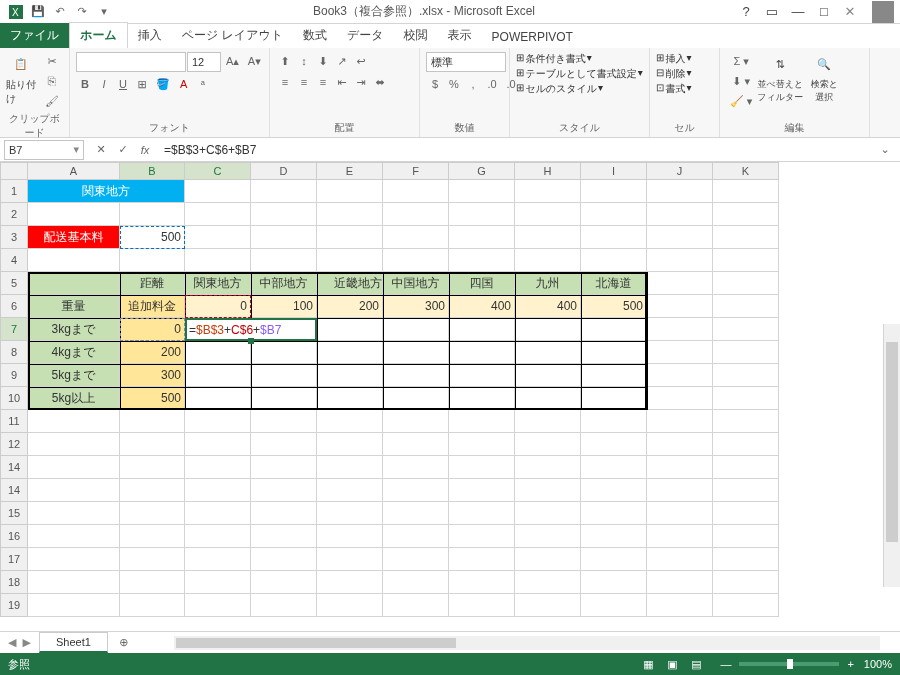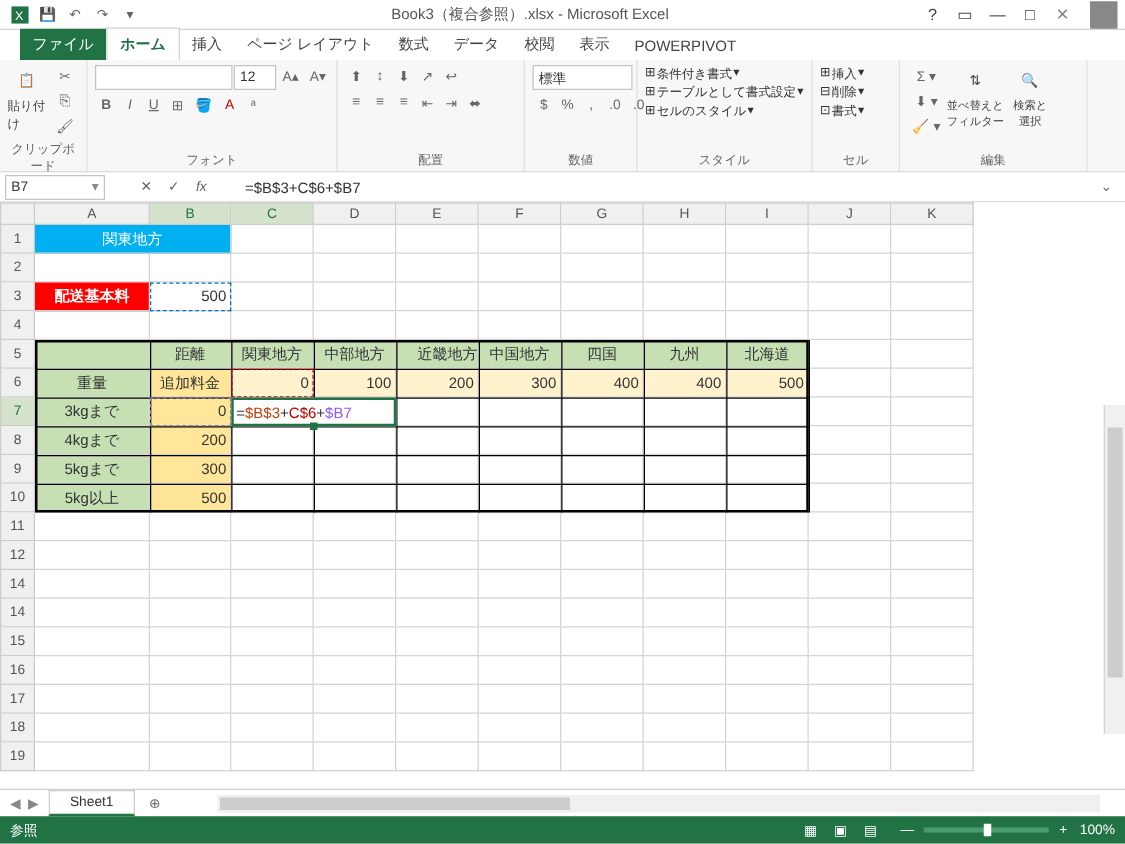--- a/index.html
+++ b/index.html
@@ -3,53 +3,53 @@
 <meta charset="utf-8">
 <style>
 * { box-sizing: border-box; margin: 0; padding: 0; font-family: "Meiryo UI", "MS PGothic", sans-serif; }
 body { background: #fff; font-size: 11px; color: #333; overflow: hidden; width: 900px; height: 675px; position: relative; }
 .titlebar { height: 24px; background: #fff; display: flex; align-items: center; border-bottom: 1px solid #d4d4d4; }
 .qat { display: flex; gap: 2px; padding-left: 6px; align-items: center; }
 .qat-btn { width: 20px; height: 20px; display: flex; align-items: center; justify-content: center; color: #666; }
 .title-center { flex: 1; text-align: center; color: #555; font-size: 12px; }
 .win-ctrls { display: flex; gap: 2px; padding-right: 6px; align-items: center; }
 .win-btn { width: 24px; height: 20px; display: flex; align-items: center; justify-content: center; color: #444; font-size: 13px; }
-.ribbon-tabs { height: 24px; background: #fff; display: flex; align-items: flex-end; padding-left: 16px; }
+.ribbon-tabs { height: 24px; background: #fff; display: flex; align-items: flex-end; padding-left: 0; }
 .rtab { padding: 4px 10px; color: #444; font-size: 12px; cursor: pointer; }
 .rtab.file { background: #217346; color: #fff; }
 .rtab.active { background: #fff; border: 1px solid #d4d4d4; border-bottom: none; color: #217346; font-weight: bold; }
 .rtab-spacer { flex: 1; }
 .ribbon { height: 90px; background: #f7f7f7; border-bottom: 1px solid #d4d4d4; display: flex; }
 .rgroup { border-right: 1px solid #e0e0e0; padding: 4px 6px 2px; display: flex; flex-direction: column; justify-content: space-between; }
 .rgroup-body { display: flex; gap: 4px; align-items: flex-start; flex: 1; }
 .rgroup-label { text-align: center; color: #666; font-size: 10px; padding-top: 2px; }
 .big-btn { width: 40px; display: flex; flex-direction: column; align-items: center; gap: 2px; color: #444; }
 .big-btn .ico { width: 24px; height: 24px; display: flex; align-items: center; justify-content: center; }
 .small-stack { display: flex; flex-direction: column; gap: 2px; }
 .sbtn { height: 18px; min-width: 18px; padding: 0 3px; display: flex; align-items: center; justify-content: center; color: #666; font-size: 11px; border: 1px solid transparent; }
 .row-btns { display: flex; gap: 1px; }
 .dd { border: 1px solid #c4c4c4; background: #fff; height: 20px; display: flex; align-items: center; padding: 0 4px; font-size: 11px; color: #999; }
-.formulabar { height: 24px; background: #fff; border-bottom: 1px solid #d4d4d4; display: flex; align-items: center; gap: 16px; }
+.formulabar { height: 24px; background: #fff; border-bottom: 1px solid #d4d4d4; display: flex; align-items: center; }
 .namebox { width: 80px; height: 20px; border: 1px solid #c4c4c4; margin: 0 4px; padding: 0 4px; display: flex; align-items: center; justify-content: space-between; }
 .fb-btns { display: flex; gap: 4px; padding: 0 4px; align-items: center; }
 .fb-btn { width: 18px; height: 18px; display: flex; align-items: center; justify-content: center; color: #666; }
 .fx-input { flex: 1; padding: 0 6px; font-size: 12px; }
 .grid-area { position: relative; height: 465px; background: #fff; }
 .colheads { position: absolute; top: 0; left: 0; height: 18px; display: flex; background: #f0f0f0; }
 .corner { width: 28px; height: 18px; border: 1px solid #ccc; background: #f0f0f0; }
 .ch { height: 18px; border: 1px solid #ccc; border-left: none; background: #f0f0f0; text-align: center; color: #555; font-size: 11px; line-height: 16px; }
 .rowheads { position: absolute; top: 18px; left: 0; width: 28px; }
 .rh { width: 28px; height: 23px; border: 1px solid #ccc; border-top: none; background: #f0f0f0; text-align: center; color: #555; font-size: 11px; line-height: 22px; }
 .rh.sel, .ch.sel { background: #d5e2cc; color: #217346; }
 .cells { position: absolute; top: 18px; left: 28px; }
 .cell { position: absolute; border-right: 1px solid #d4d4d4; border-bottom: 1px solid #d4d4d4; font-size: 12px; padding: 0 3px; display: flex; align-items: center; height: 23px; overflow: visible; white-space: nowrap; }
 .cell.r { justify-content: flex-end; }
 .cell.c { justify-content: center; }
 .bg-blue { background: #00b0f0; color: #fff; }
-.bg-red { background: #ff0000; color: #fff; font-weight: bold; }
+.bg-red { background: #ff0000; color: #fff; }
 .bg-green { background: #c6e0b4; }
 .bg-orange { background: #ffe699; }
 .bg-lorange { background: #fff2cc; }
 .thick-border-box { position: absolute; border: 2px solid #000; pointer-events: none; }
 .marq { position: absolute; border: 1.5px dashed #217346; pointer-events: none; }
 .marq.blue { border-color: #0070c0; }
 .marq.red { border-color: #c00000; }
 .marq.purple { border-color: #7030a0; }
 .editcell { position: absolute; border: 2px solid #217346; background: #fff; padding: 0 2px; height: 23px; display: flex; align-items: center; font-size: 12px; }
 .fhandle { position: absolute; width: 6px; height: 6px; background: #217346; }

